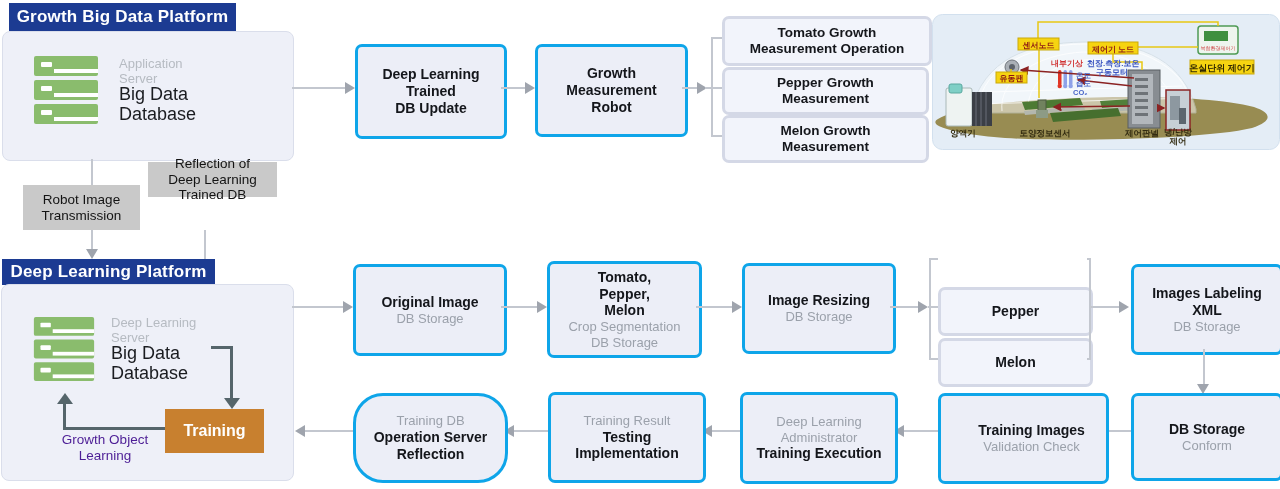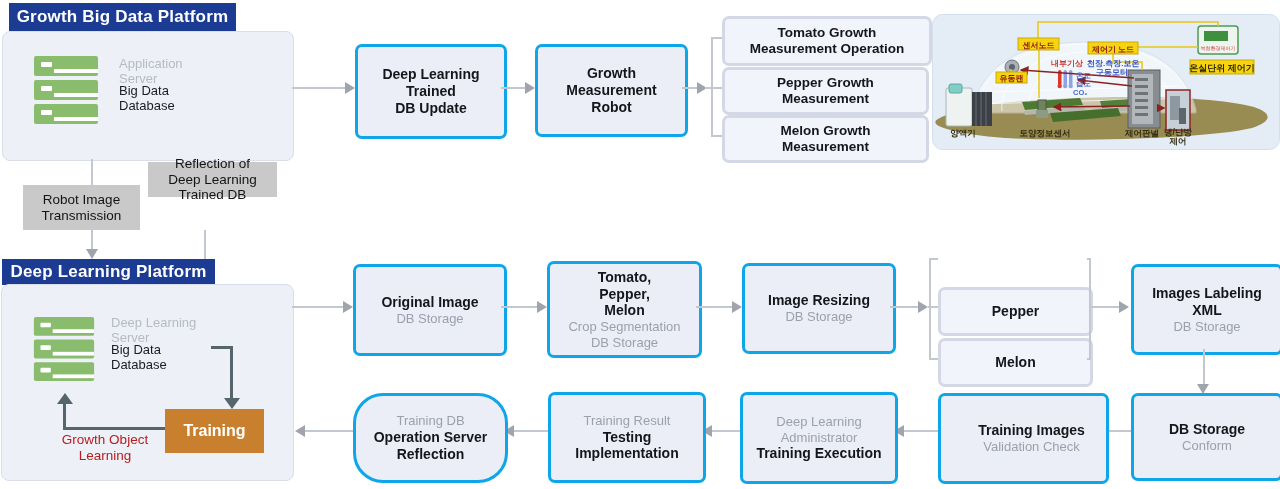--- a/index.html
+++ b/index.html
@@ -22,40 +22,40 @@
   .fbox .s{font-size:13px;color:#9ba1ab;}
   .lightbox{background:#f2f4fb;border-color:#d4d8e6;}
   .fbox .t13{font-size:13.5px;}
 
   
   .glabel{position:absolute;background:#c9c9c9;color:#131313;font-size:13.5px;line-height:1.18;
           display:flex;align-items:center;justify-content:center;text-align:center;}
 
   
   .servtype{position:absolute;color:#b6bbc2;font-size:13px;line-height:1.15;}
-  .servname{position:absolute;color:#1a1c20;font-size:13px;font-weight:500;line-height:1.13;}
+  .servname{position:absolute;color:#1a1c20;font-size:18px;font-weight:500;line-height:1.13;}
 
   
   .hl{position:absolute;height:2px;background:#c3c7cf;}
   .vl{position:absolute;width:2px;background:#c3c7cf;}
   .ah{position:absolute;width:0;height:0;}
   .ah.r{border-top:6px solid transparent;border-bottom:6px solid transparent;border-left:10px solid #9fa4ad;}
   .ah.l{border-top:6px solid transparent;border-bottom:6px solid transparent;border-right:10px solid #9fa4ad;}
   .ah.d{border-left:6px solid transparent;border-right:6px solid transparent;border-top:10px solid #9fa4ad;}
   .ah.u{border-left:6px solid transparent;border-right:6px solid transparent;border-bottom:10px solid #9fa4ad;}
 
   
   .shl{position:absolute;height:3px;background:#55656b;}
   .svl{position:absolute;width:3px;background:#55656b;}
   .ahs-d{position:absolute;width:0;height:0;border-left:8px solid transparent;border-right:8px solid transparent;border-top:11px solid #55656b;}
   .ahs-u{position:absolute;width:0;height:0;border-left:8px solid transparent;border-right:8px solid transparent;border-bottom:11px solid #55656b;}
 
   .training{position:absolute;background:#c8802f;color:#ffffff;font-weight:bold;font-size:16px;
             display:flex;align-items:center;justify-content:center;}
-  .looplabel{position:absolute;color:#b91c1c;font-size:13.5px;line-height:1.2;text-align:center;}
+  .looplabel{position:absolute;color:#4c1d95;font-size:13.5px;line-height:1.2;text-align:center;}
 
   .gh{position:absolute;}
 </style>
 </head>
 <body>
 
 <div class="canvas">
 
   <div class="phead" style="left:9px;top:3px;width:227px;height:28px;">Growth Big Data Platform</div>
 

